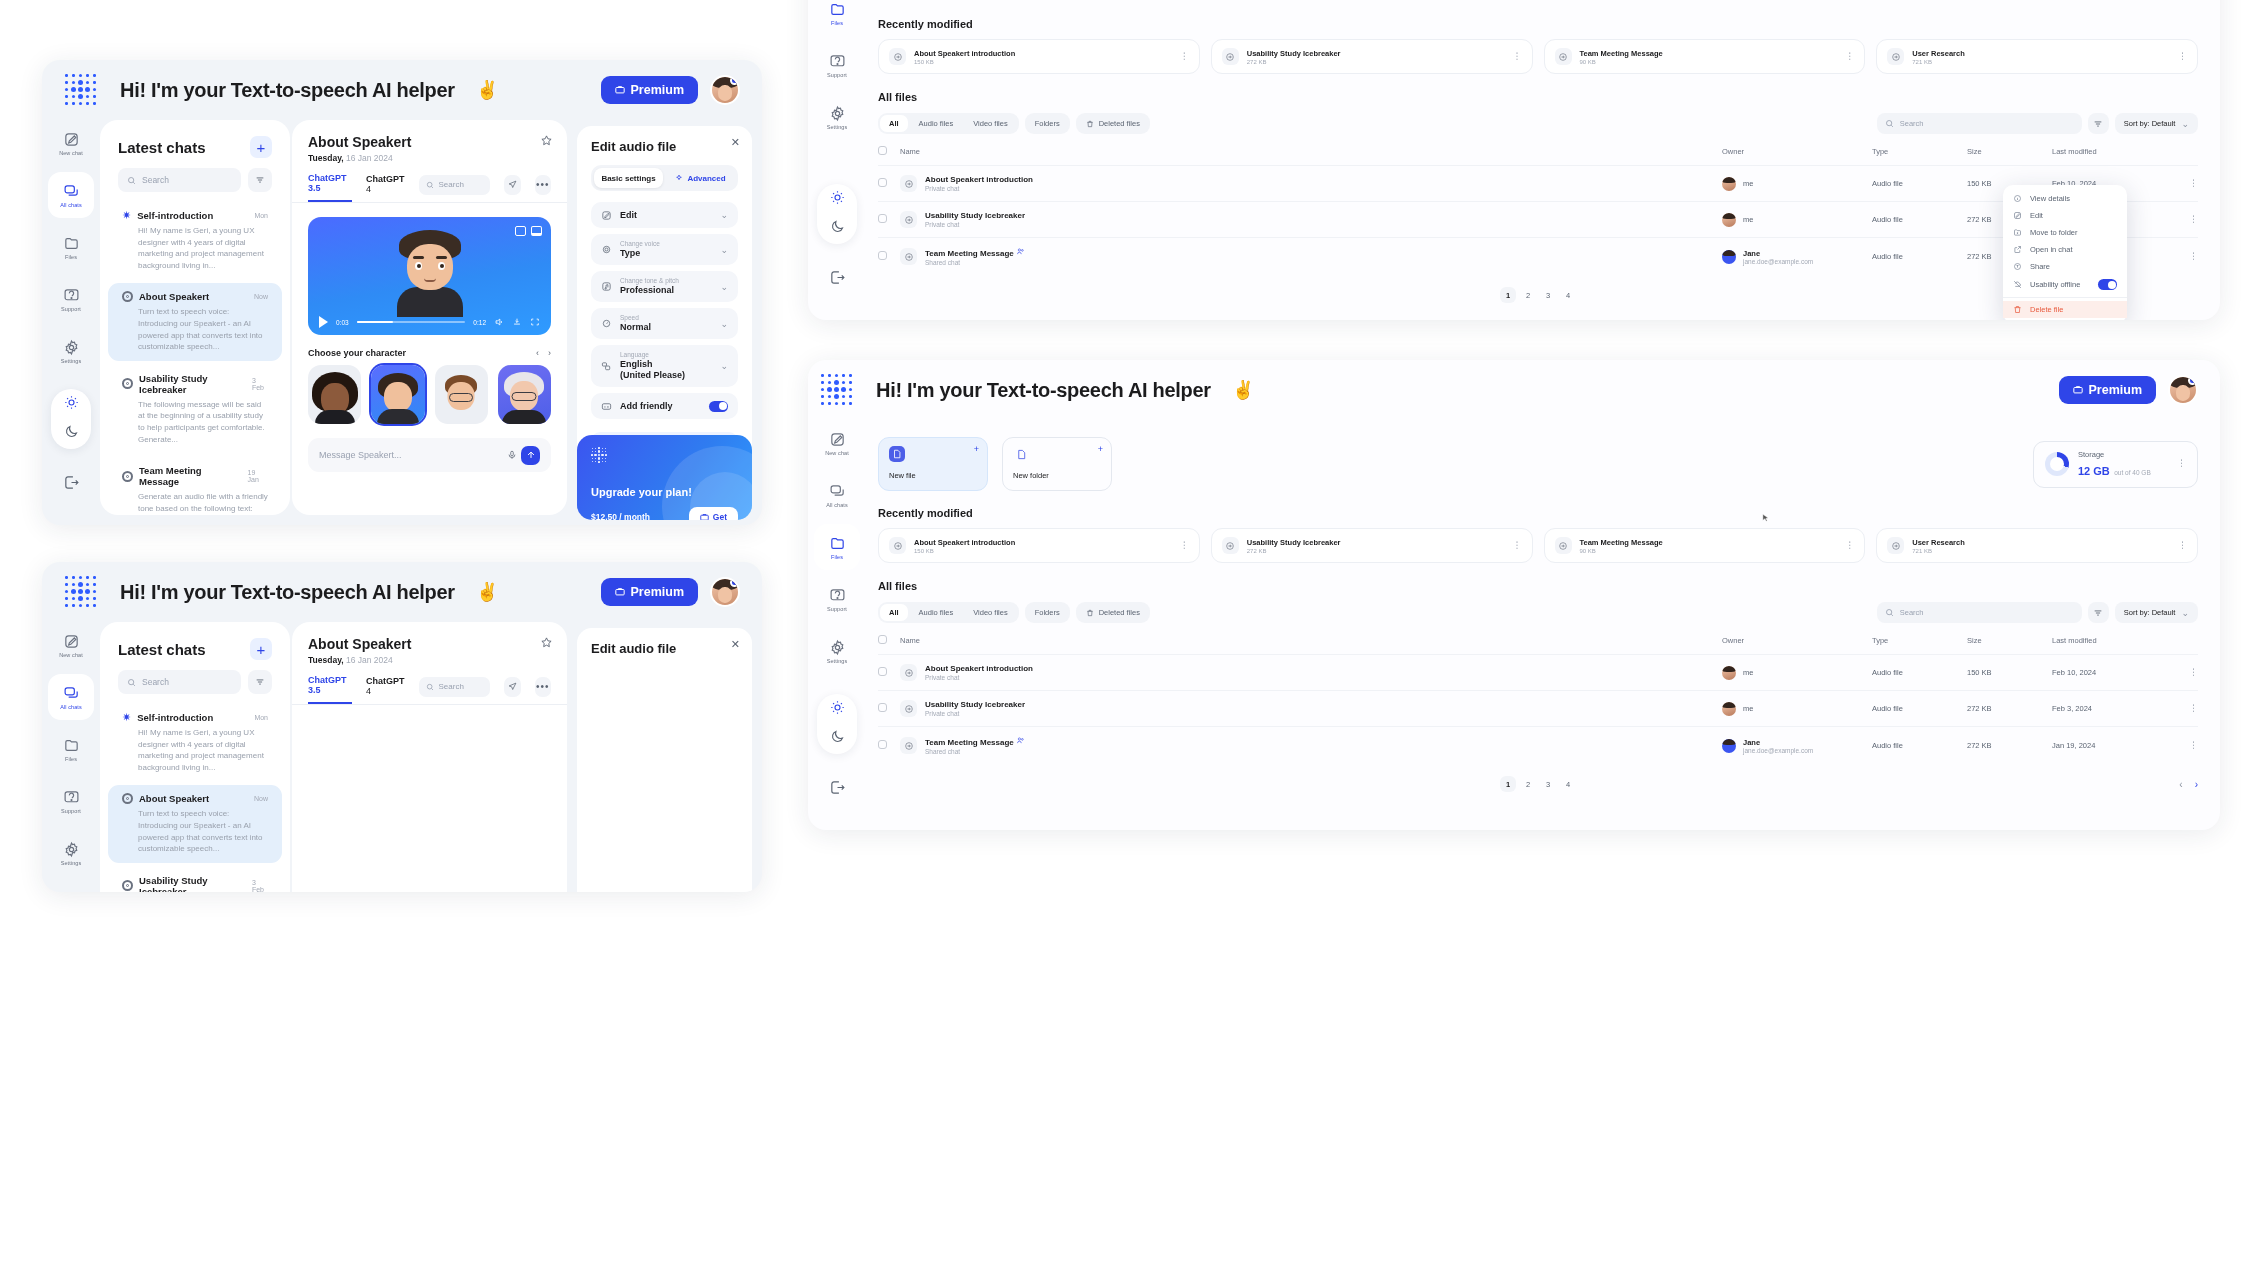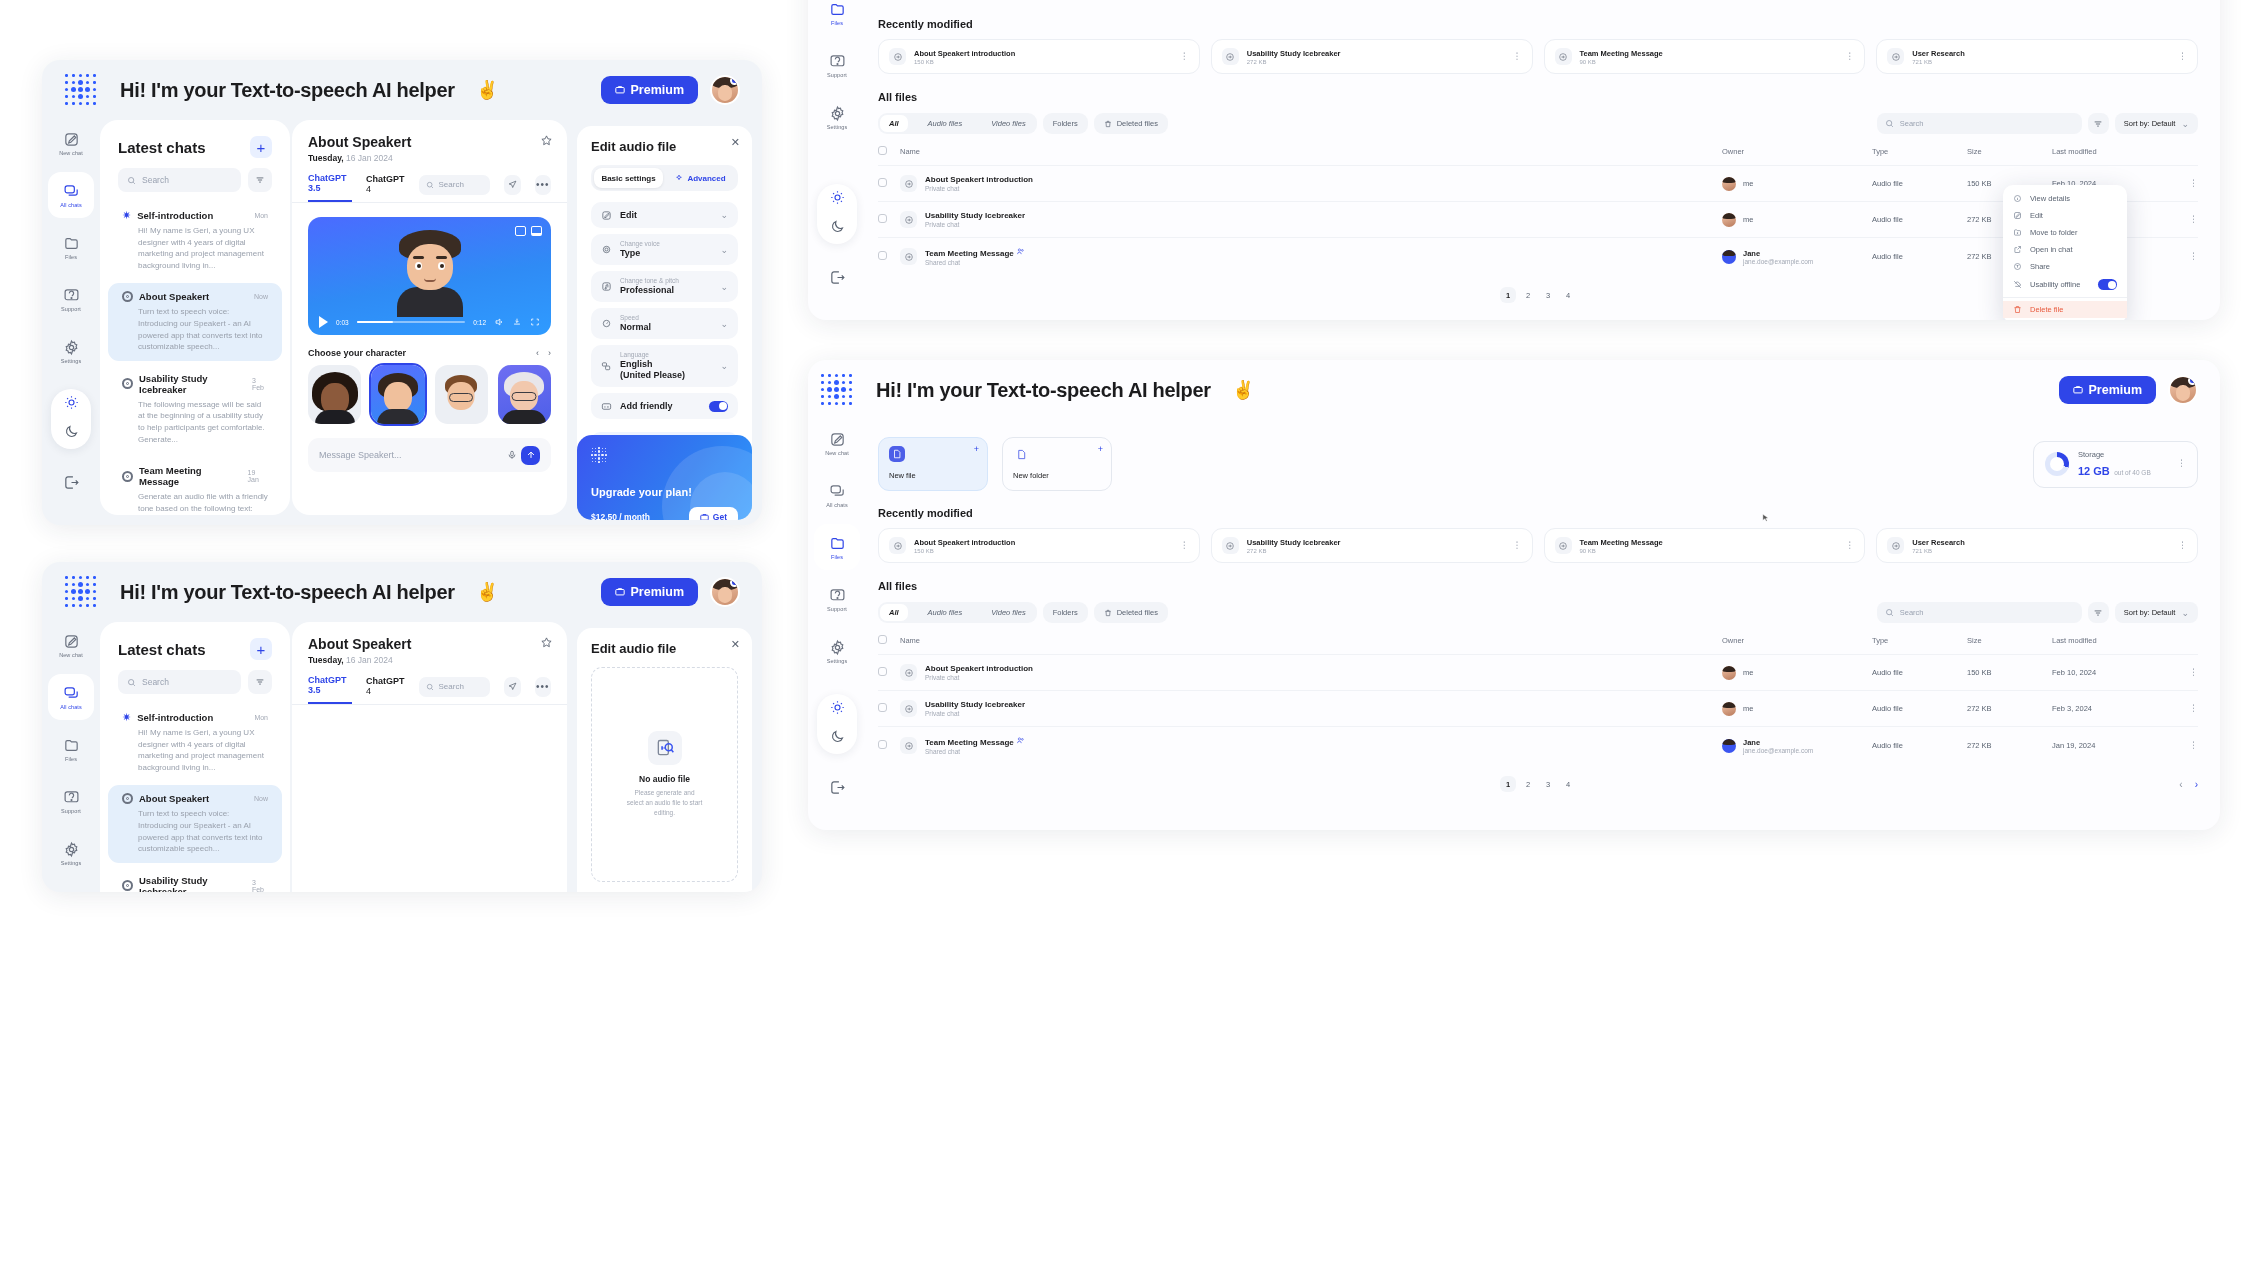--- a/index.html
+++ b/index.html
@@ -173,21 +173,21 @@
   .sec-title { font-size:11px; font-weight:bold; }
   .recent-row { display:flex; gap:11px; }
   .rcard { flex:1; background:#fff; border:1px solid #eceff4; border-radius:11px; padding:8px 10px; display:flex; align-items:center; gap:8px; cursor:pointer; }
   .aud-ico { width:17px;height:17px;border-radius:6px;background:#f2f4f8;display:flex;align-items:center;justify-content:center;flex:0 0 auto;}
   .rcard .nm { font-size:7.5px; font-weight:bold; }
   .rcard .sz { font-size:6px; color:#a3a9b5; margin-top:1px;}
   .kebab { margin-left:auto; color:#8b93a1; font-size:9px; line-height:.6; cursor:pointer; letter-spacing:0; }
 
   .chips { display:flex; align-items:center; gap:6px; }
   .chip { background:#f2f4f8; border-radius:9px; height:21px; display:flex; align-items:center; gap:5px; padding:0 10px; font-size:7.5px; color:#5b6472; cursor:pointer;}
-  .chip.grp { padding:2px; gap:11px;font-style:italic;}
+  .chip.grp { padding:2px; gap:2px;}
   .chip.grp span{ padding:0 9px; height:17px; display:flex; align-items:center; border-radius:7px;}
   .chip.grp span.on { background:#fff; color:#1c1c1e; font-weight:bold;}
   .fsearch { margin-left:auto; width:205px; height:21px; background:#f2f4f8; border-radius:8px; display:flex; align-items:center; gap:6px; padding:0 8px; font-size:7.5px; color:#9aa2b1;}
   .sq21 { width:21px;height:21px;background:#f2f4f8;border-radius:8px;display:flex;align-items:center;justify-content:center;cursor:pointer;}
   .sortby { background:#f2f4f8; border-radius:8px; height:21px; display:flex; align-items:center; gap:6px; padding:0 9px; font-size:7.5px; cursor:pointer;}
 
   table.ftable { width:100%; border-collapse:collapse; }
   table.ftable th { text-align:left; font-size:7.5px; font-weight:normal; color:#6b7280; padding:8px 0; }
   table.ftable td { padding:9px 0; border-top:1px solid #f0f2f6; font-size:7.5px; color:#5b6472; vertical-align:middle; }
   .cb { width:9px;height:9px;border:1.3px solid #c8ccd4;border-radius:3px;display:inline-block;cursor:pointer;}
@@ -809,32 +809,20 @@
         </div>
       <div class="ic-sq">
           <span style="font-size:10px;color:#5b6472;letter-spacing:1px;line-height:.5">•••</span>
         </div>
     </div>
   </div>
 
   <div class="editpanel" style="left:535px;top:66px;width:175px;height:300px;">
     <div class="close-x">✕</div>
     <h3>Edit audio file</h3>
-    <div class="emptybox" style="height:215px;margin-top:10px">
-      <div class="ei">
-        <svg width="20" height="20" viewBox="0 0 24 24" fill="none" stroke="#7e8798" stroke-width="1.6">
-            <rect x="4" y="3" width="12" height="17" rx="2"></rect>
-            <path d="M8.5 10v4M11 11.5v1" stroke="#3b55f0" stroke-width="2"></path>
-            <circle cx="16.5" cy="11" r="4.2" stroke="#3b55f0" stroke-width="1.8"></circle>
-            <path d="M19.6 14.2L22 17" stroke="#3b55f0" stroke-width="1.9"></path>
-          </svg>
-      </div>
-      <div class="et">No audio file</div>
-      <div class="ed">Please generate and select an audio file to start editing.</div>
-    </div>
   </div>
 </div>
 
 <div class="panel panel-white" style="left:808px;top:-40px;width:1412px;height:360px;">
   <div class="rail" style="top:0;width:58px;">
     <div style="height:30px"></div>
     <div class="rail-item">
       <svg width="17" height="17" viewBox="0 0 24 24" fill="none" stroke="#2f45e8" stroke-width="1.7">
           <path d="M4 7a2 2 0 012-2h4l2 2h6a2 2 0 012 2v8a2 2 0 01-2 2H6a2 2 0 01-2-2z"></path>
         </svg>

